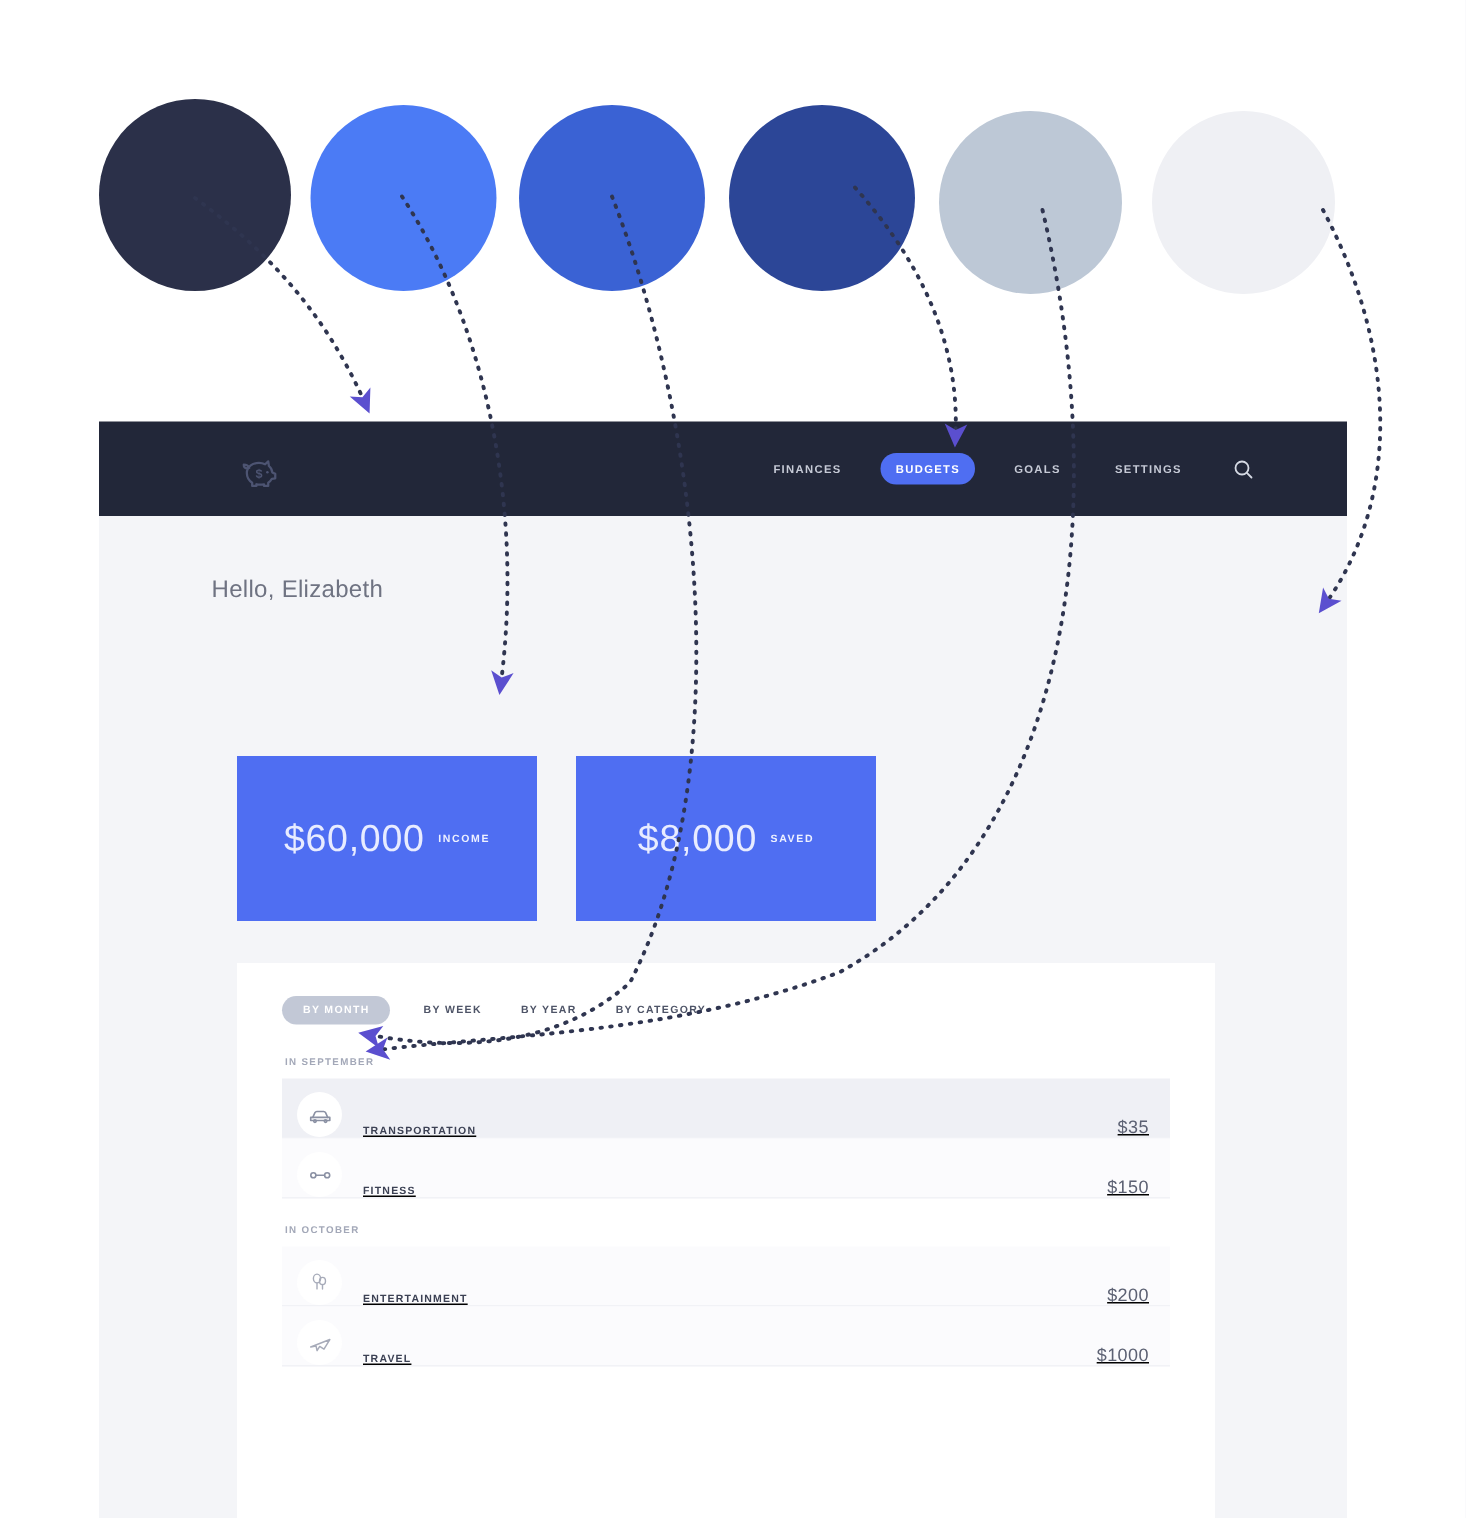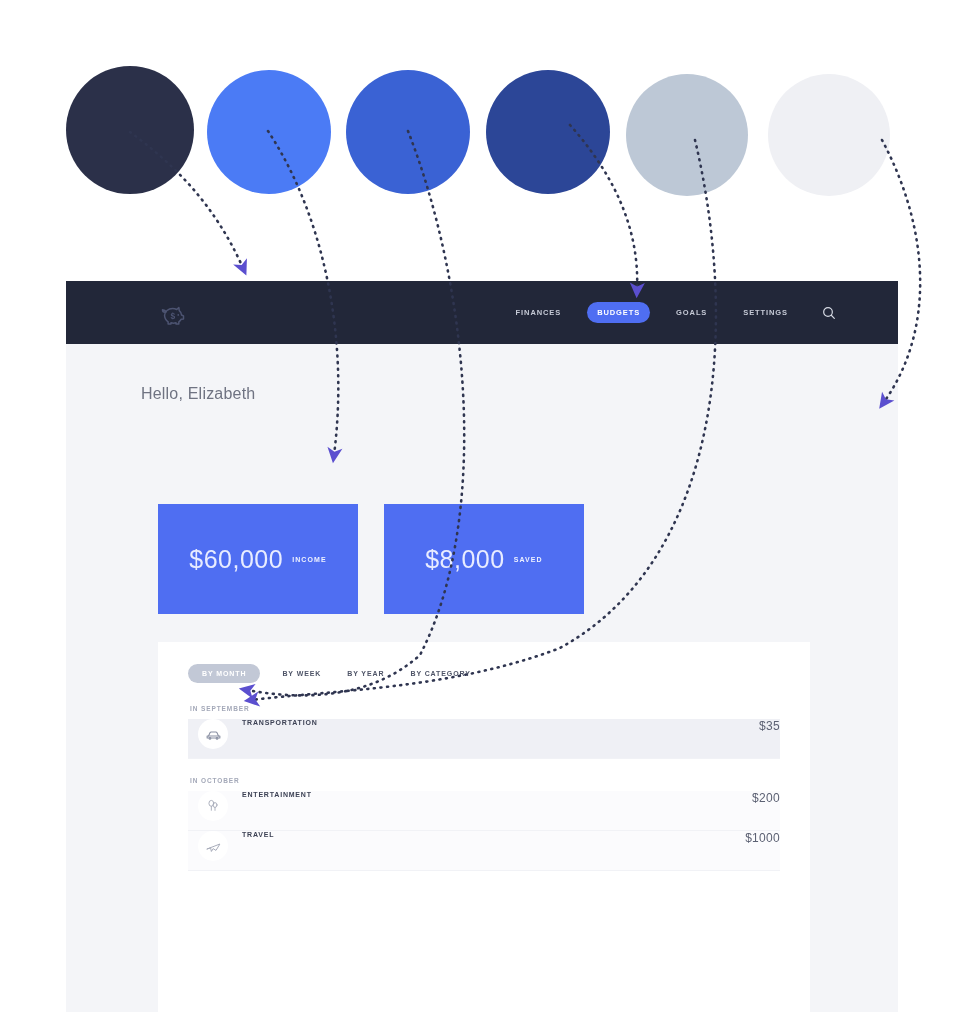--- a/index.html
+++ b/index.html
@@ -194,26 +194,27 @@
     font-weight: bold;
     letter-spacing: 0.9px;
     color: #a3a8b8;
     margin: 0 0 7px 2px;
   }
   .tx-list {
     margin-bottom: 18px;
   }
   .tx-row {
     display: flex;
-    align-items: flex-start;
+    align-items: flex-end;
     height: 40px;
-    padding: 0 0 0 10px;
+    padding: 0 14px 0 10px;
     box-sizing: border-box;
     background: #fbfbfd;
     border-bottom: 1px solid #f1f2f6;
+    text-decoration: underline;
   }
   .tx-row.highlight {
     background: #eff0f5;
   }
   .tx-icon {
     width: 30px;
     height: 30px;
     border-radius: 50%;
     background: #ffffff;
     display: flex;
@@ -287,20 +288,31 @@
                 <path d="M5 14l2-4.5a2 2 0 0 1 1.8-1.1h6.4A2 2 0 0 1 17 9.5L19 14"></path>
                 <circle cx="7" cy="17.5" r="1.2"></circle>
                 <circle cx="17" cy="17.5" r="1.2"></circle>
               </svg>
             </span>
             <span class="tx-name">TRANSPORTATION</span>
             <span class="tx-amount">$35</span>
           </div>
 
 
+          <div class="tx-row">
+            <span class="tx-icon">
+              <svg width="17" height="17" viewBox="0 0 24 24" fill="none" stroke="#8a90a3" stroke-width="1.5" stroke-linecap="round" stroke-linejoin="round">
+                <circle cx="5.5" cy="12" r="2.4"></circle>
+                <circle cx="18.5" cy="12" r="2.4"></circle>
+                <path d="M8 12h8"></path>
+              </svg>
+            </span>
+            <span class="tx-name">FITNESS</span>
+            <span class="tx-amount">$150</span>
+          </div>
         </div>
 
         <div class="tx-group-label">IN OCTOBER</div>
         <div class="tx-list">
 
           <div class="tx-row">
             <span class="tx-icon">
               <svg width="16" height="16" viewBox="0 0 24 24" fill="none" stroke="#a7abb9" stroke-width="1.4" stroke-linecap="round" stroke-linejoin="round">
                 <ellipse cx="9.5" cy="8" rx="3.6" ry="4.4"></ellipse>
                 <ellipse cx="15" cy="10.5" rx="3" ry="3.6"></ellipse>

